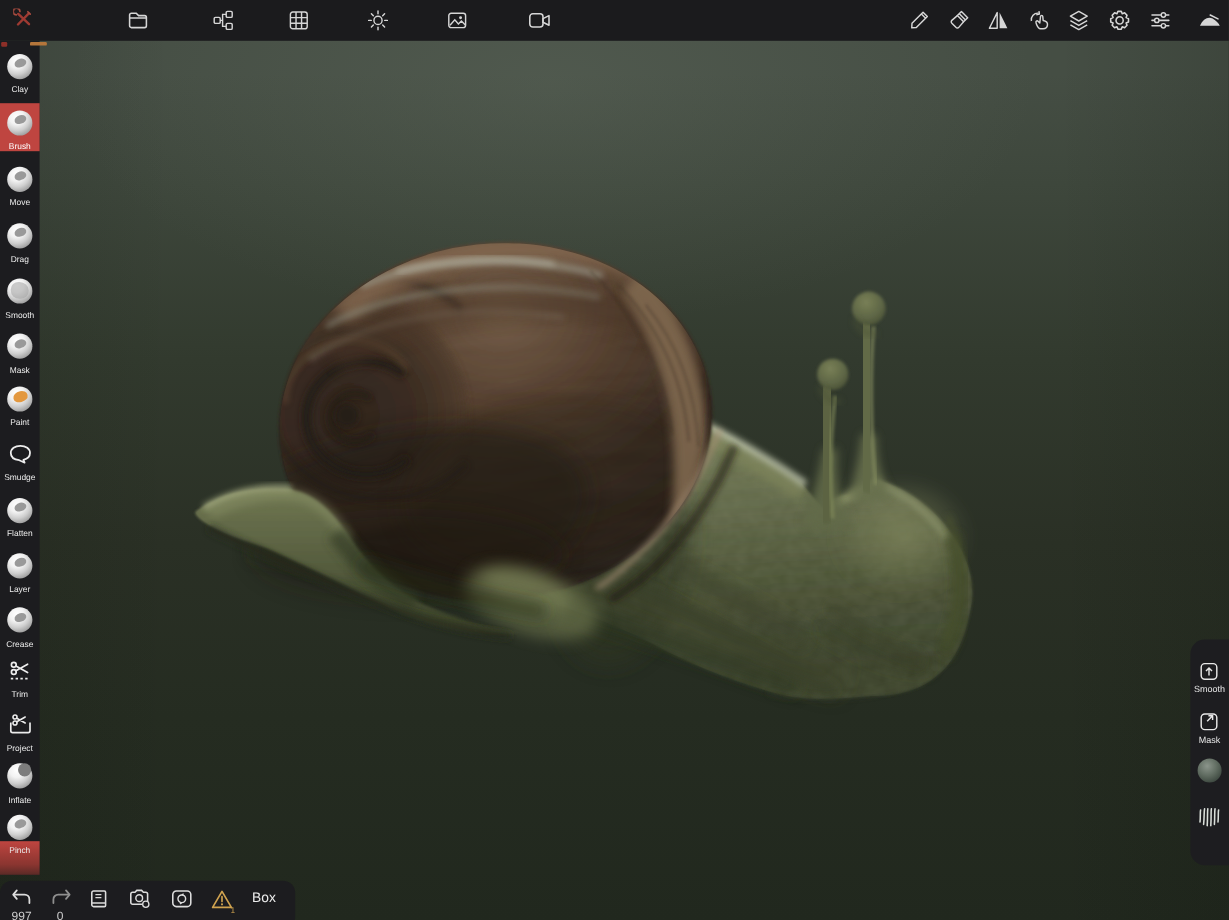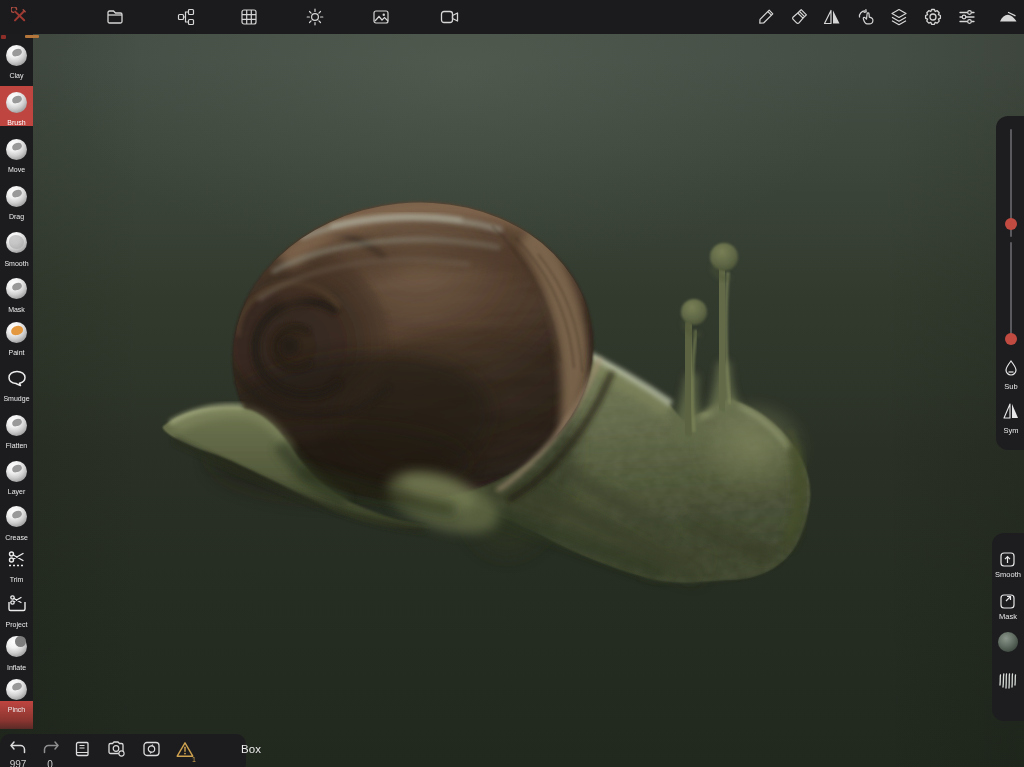--- a/index.html
+++ b/index.html
@@ -403,38 +403,20 @@
       <div class="ball" style="position:absolute;left:6px;top:602px">
         <div class="smear" style="background:#7d7d7d;width:11px;height:11px;left:9px;top:0px;border-radius:50%;"></div>
       </div>
       <div class="tlabel" style="top:629.5px;color:#ececec">Inflate</div>
       <div class="ball" style="position:absolute;left:6px;top:644.9px">
         <div class="smear" style="background:#999999;width:10px;height:7px;left:6px;top:4.5px;transform:rotate(-15deg);"></div>
       </div>
       <div class="tlabel" style="top:672.4px;color:#ececec">Pinch</div>
     </div>
 
-  <div id="rpanel1">
-    <svg width="28" height="334" viewBox="0 0 28 334">
-      <line x1="15" y1="14" x2="15" y2="120" stroke="#5a5a5e" stroke-width="2" stroke-linecap="round"></line>
-      <circle cx="15" cy="108" r="6" fill="#c24b41"></circle>
-      <line x1="15" y1="127" x2="15" y2="226" stroke="#5a5a5e" stroke-width="2" stroke-linecap="round"></line>
-      <circle cx="15" cy="223" r="6" fill="#c24b41"></circle>
-      <g fill="none" stroke="#e8e8e8" stroke-width="1.2">
-        <path d="M15,245 c-3.5,4.5 -5,6.5 -5,9 a5,5 0 0 0 10,0 c0,-2.5 -1.5,-4.5 -5,-9 z"></path>
-        <path d="M12.5,256 h5"></path>
-      </g>
-      <text x="15" y="273" font-size="7.5" fill="#e8e8e8" text-anchor="middle" font-family="Liberation Sans">Sub</text>
-      <g>
-        <path d="M14,288 L14,302 L8,302 Z" fill="none" stroke="#e8e8e8" stroke-width="1.1" stroke-linejoin="round"></path>
-        <path d="M16,288 L16,302 L22,302 Z" fill="#e8e8e8"></path>
-      </g>
-      <text x="15" y="317" font-size="7.5" fill="#e8e8e8" text-anchor="middle" font-family="Liberation Sans">Sym</text>
-    </svg>
-  </div>
 
   <div id="rpanel2">
     <svg width="32" height="188" viewBox="0 0 32 188">
       <g fill="none" stroke="#e8e8e8" stroke-width="1.2">
         <rect x="9" y="20" width="13" height="13" rx="3"></rect>
         <path d="M15.5,30 v-6 M13,26.2 l2.5,-2.5 2.5,2.5"></path>
       </g>
       <text x="16" y="44" font-size="7.5" fill="#e8e8e8" text-anchor="middle" font-family="Liberation Sans">Smooth</text>
       <g fill="none" stroke="#e8e8e8" stroke-width="1.2">
         <rect x="9" y="62" width="13" height="13" rx="3"></rect>
@@ -484,15 +466,15 @@
       <rect x="2" y="2.5" width="15" height="13" rx="3" fill="none" stroke="#dcdcdc" stroke-width="1.3"></rect>
       <circle cx="9.5" cy="9" r="3.2" fill="none" stroke="#dcdcdc" stroke-width="1.2"></circle>
       <path d="M9.5,5.8 l1.5,-1 M9.5,12.2 l-1.5,1" stroke="#dcdcdc" stroke-width="1.1"></path>
     </svg>
     <svg class="ticon" style="left:175px;top:6px" width="20" height="19" viewBox="0 0 20 19">
       <path d="M10,2.8 L17.8,16.2 H2.2 Z" fill="none" stroke="#cfa24f" stroke-width="1.4" stroke-linejoin="round"></path>
       <path d="M10,7.2 v4" stroke="#cfa24f" stroke-width="1.4" stroke-linecap="round"></path>
       <circle cx="10" cy="13.6" r="0.9" fill="#cfa24f"></circle>
     </svg>
     <div class="num" style="left:186px;top:22px;width:16px;color:#cfa24f;font-size:7px;">1</div>
-    <div style="position:absolute;left:204px;top:9px;width:32px;text-align:center;font-size:11.5px;color:#ececec;margin-left:31px;">Box</div>
+    <div style="position:absolute;left:204px;top:9px;width:32px;text-align:center;font-size:11.5px;color:#ececec;">Box</div>
   </div>
 </div>
 
 </body></html>

